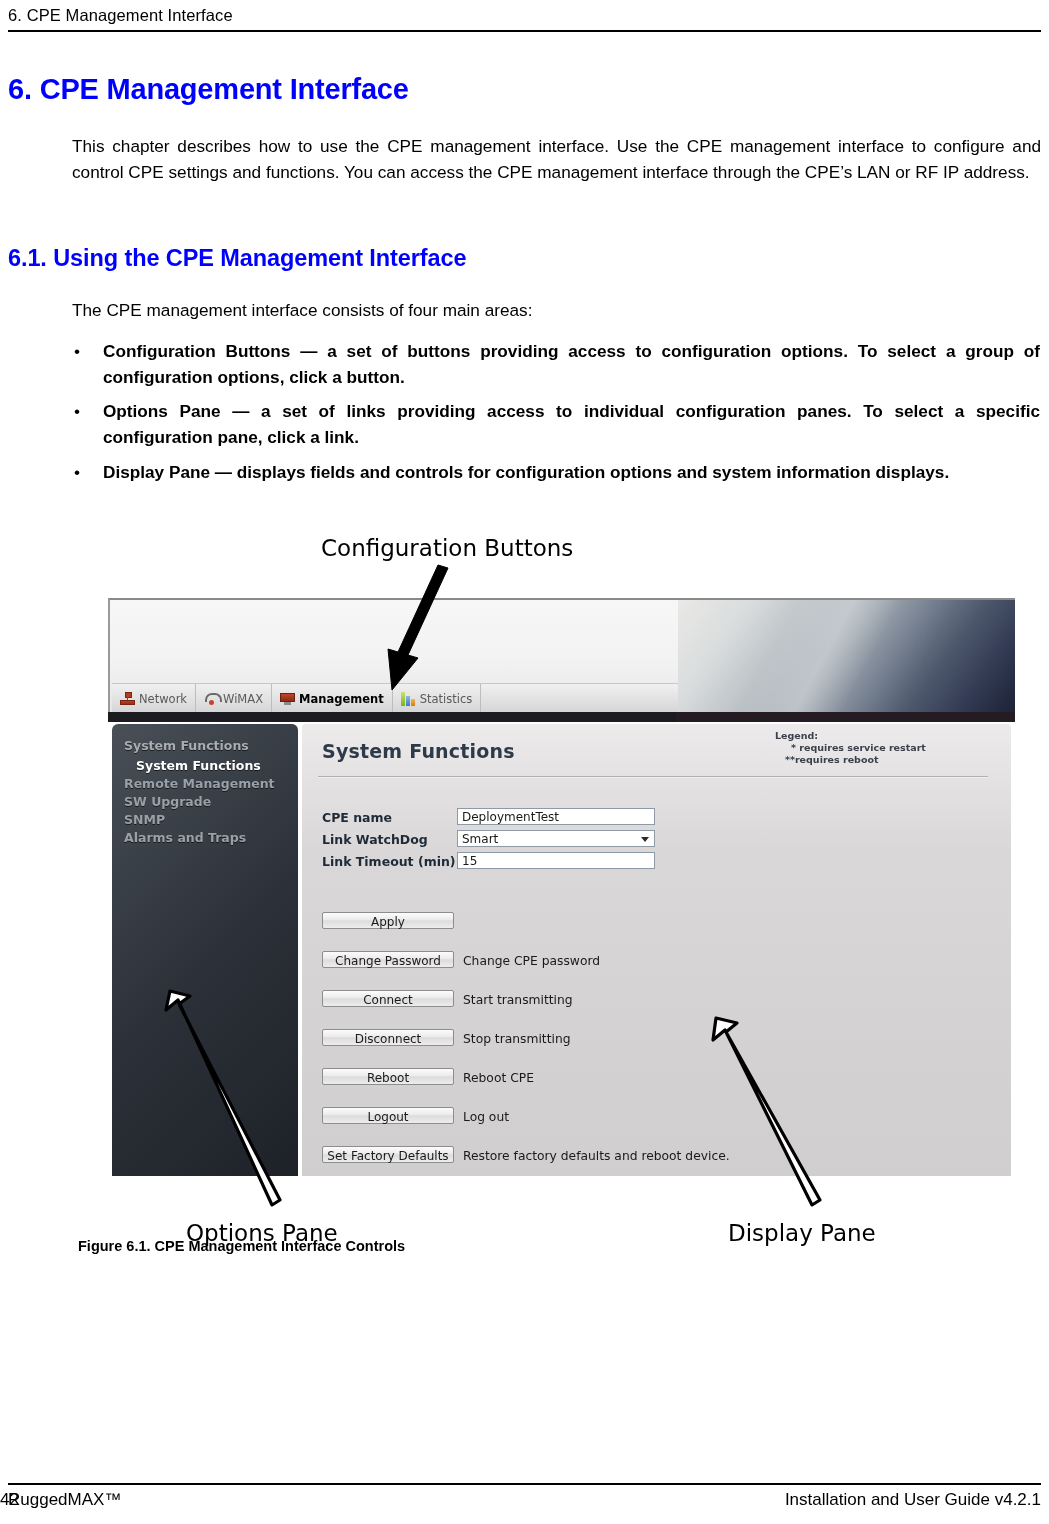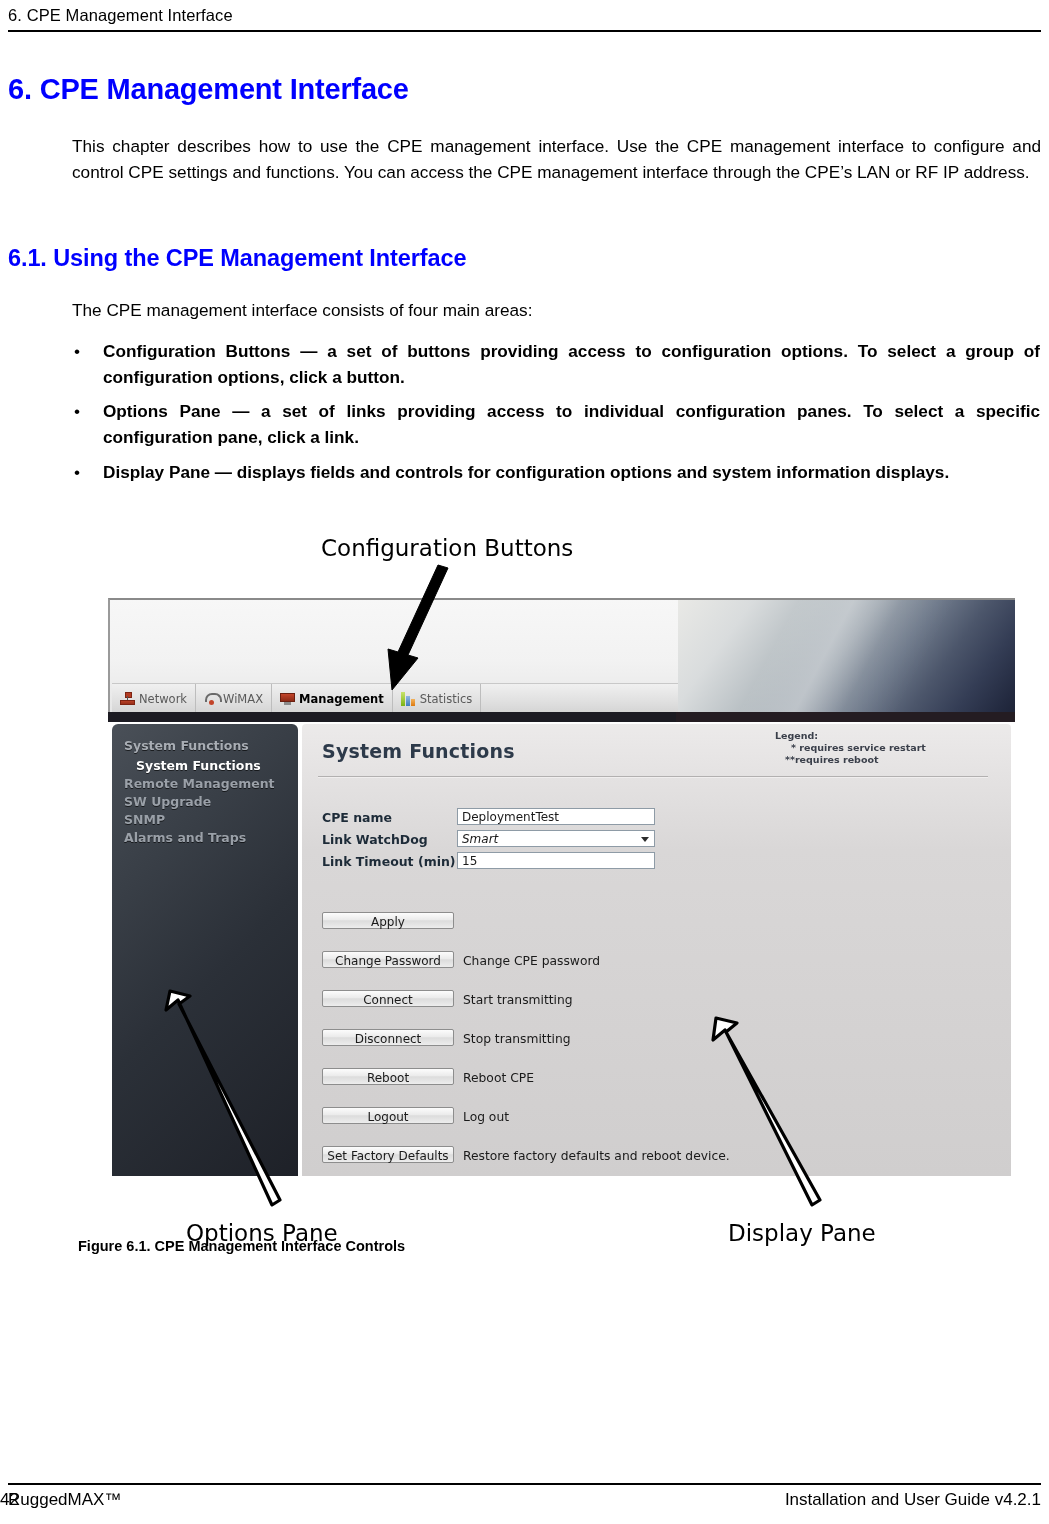--- a/index.html
+++ b/index.html
@@ -340,21 +340,21 @@
     height: 17px;
     background: #ffffff;
     border: 1px solid #8e9ba6;
     box-sizing: border-box;
     font-size: 12px;
     color: #1a1a1a;
     padding: 1px 4px;
     line-height: 15px;
     white-space: nowrap;
   }
-  .fld.select { padding-right: 32px; font-style: italic; }
+  .fld.select { padding-right: 32px; }
   .fld .caret {
     position: absolute;
     right: 5px;
     top: 6px;
     width: 0; height: 0;
     border-left: 4.5px solid transparent;
     border-right: 4.5px solid transparent;
     border-top: 5px solid #2c2c2c;
   }
 

